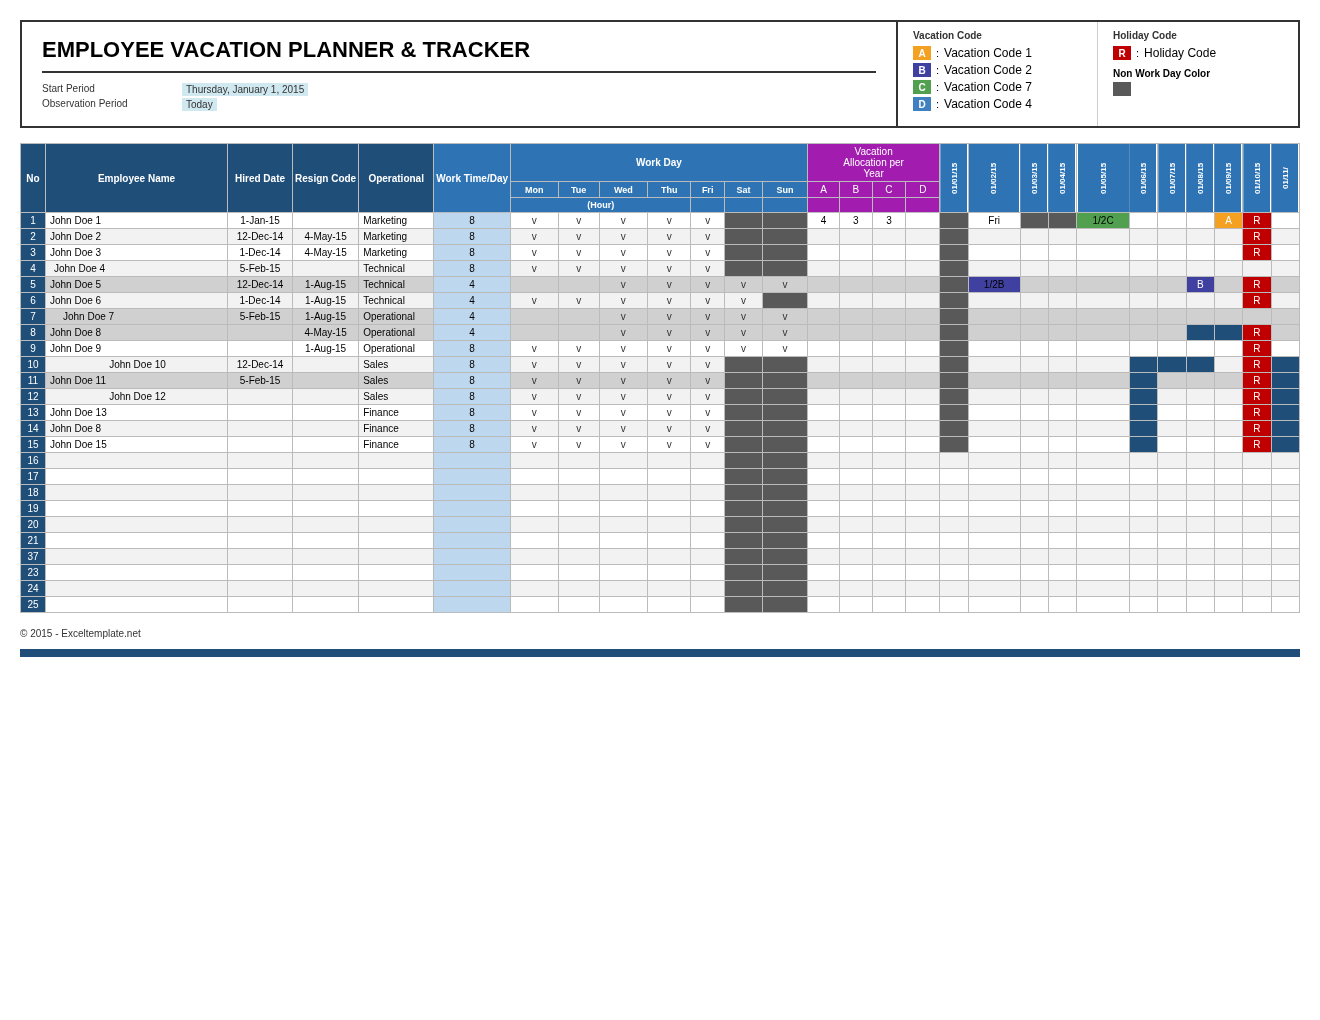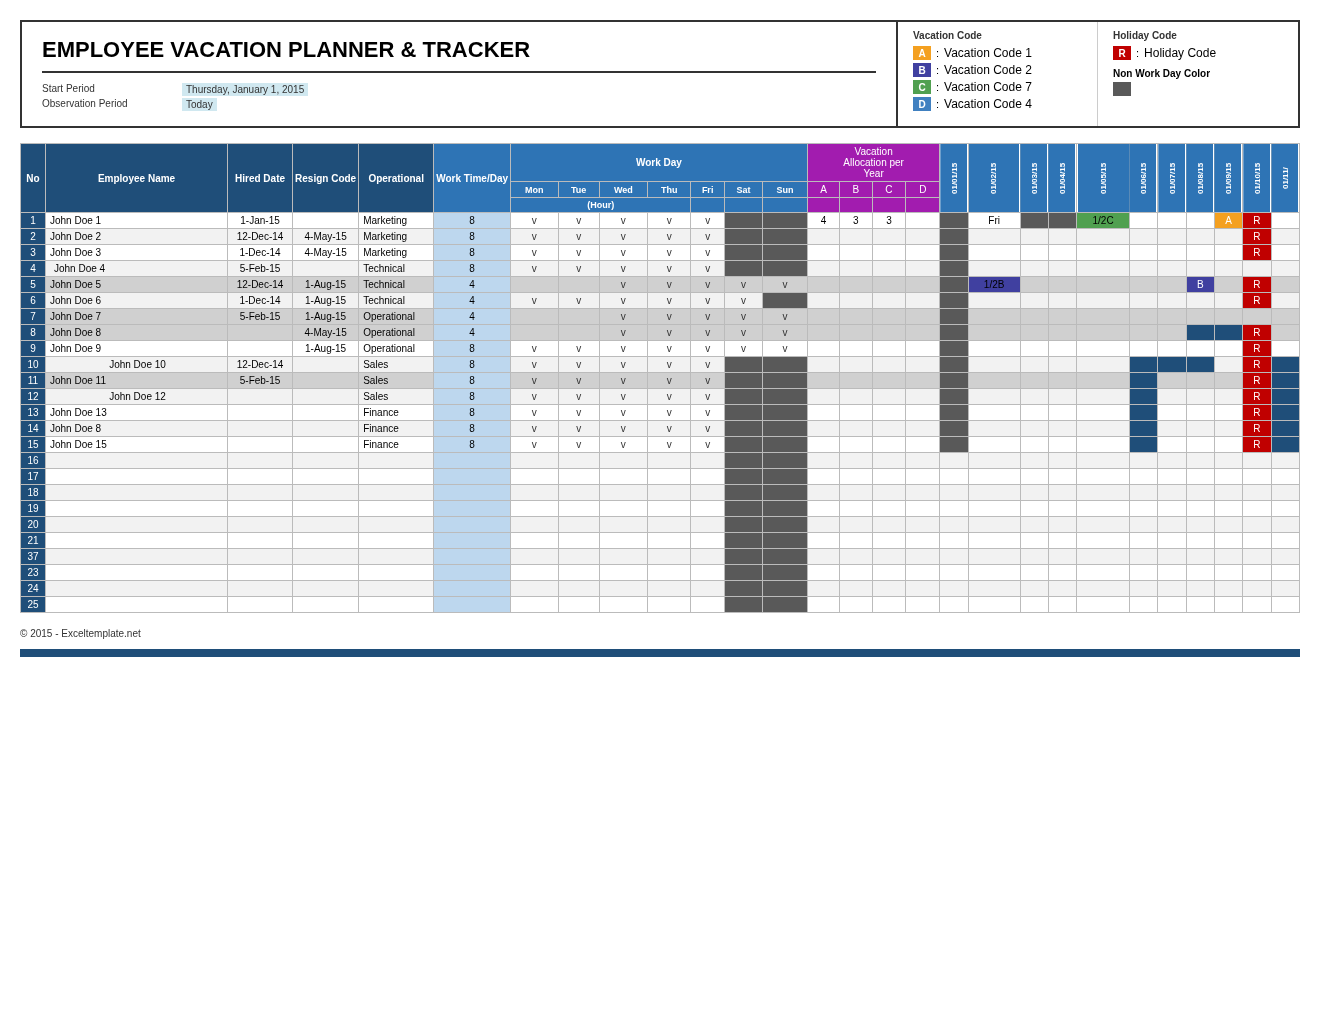--- a/index.html
+++ b/index.html
@@ -454,21 +454,21 @@
         <td></td>
         <td></td>
         <td></td>
         <td></td>
         <td></td>
         <td style="background: rgb(192, 0, 0); color: rgb(255, 255, 255);">R</td>
         <td></td>
       </tr>
       <tr style="background: rgb(208, 208, 208);">
         <td style="background: rgb(31, 78, 121); color: rgb(255, 255, 255);">7</td>
-        <td style="text-align: left; padding-left: 4px;">John Doe 7</td>
+        <td style="text-align: left; padding-left: 17px;">John Doe 7</td>
         <td>5-Feb-15</td>
         <td>1-Aug-15</td>
         <td style="text-align: left; padding-left: 4px;">Operational</td>
         <td style="background: rgb(189, 215, 238);">4</td>
         <td></td>
         <td></td>
         <td style="color: rgb(51, 51, 51);">v</td>
         <td style="color: rgb(51, 51, 51);">v</td>
         <td style="color: rgb(51, 51, 51);">v</td>
         <td style="color: rgb(51, 51, 51);">v</td>

